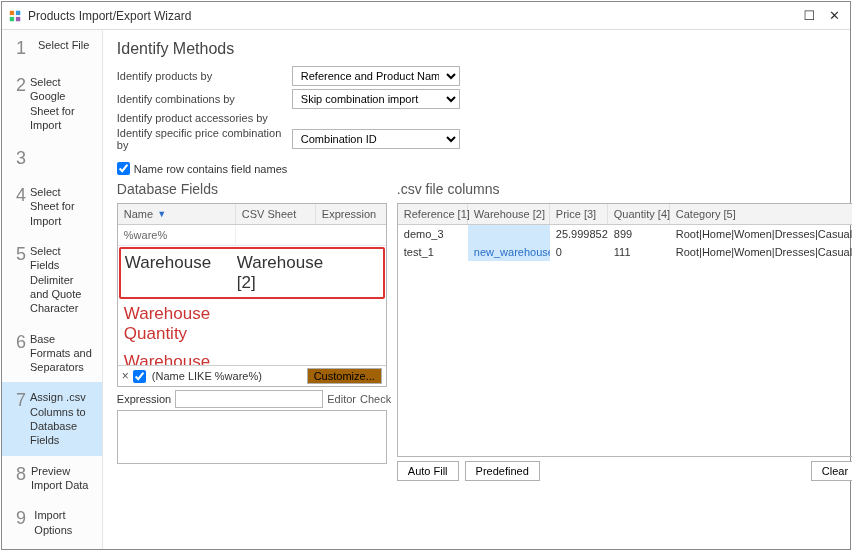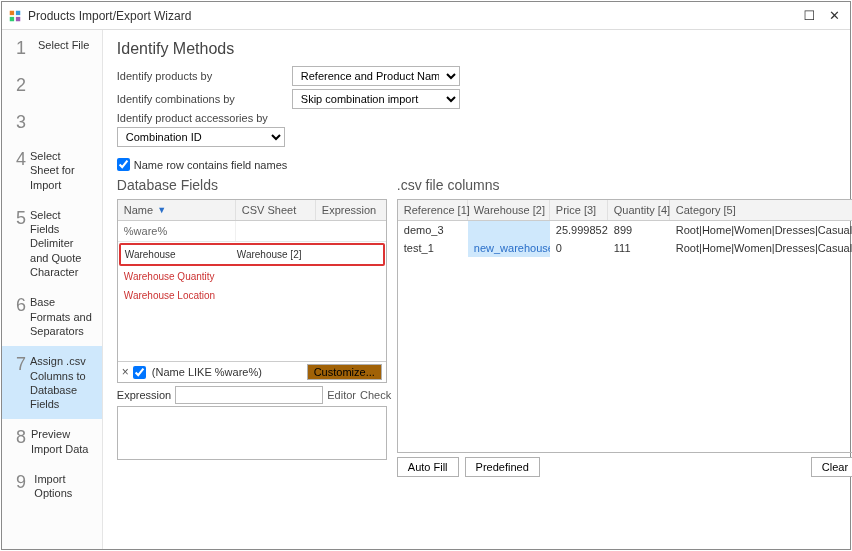--- a/index.html
+++ b/index.html
@@ -39,21 +39,21 @@
 .db-grid { border: 1px solid #b6b6b6; height: 184px; display: flex; flex-direction: column; }
 .db-head { display: flex; background: #f3f3f3; border-bottom: 1px solid #ccc; }
 .db-head .hcell { font-size: 11px; padding: 4px 6px; color: #555; display: flex; align-items: center; }
 .db-head .h-name { width: 118px; border-right: 1px solid #e0e0e0; }
 .db-head .h-csv  { width: 80px; border-right: 1px solid #e0e0e0; }
 .db-head .h-exp  { flex: 1; }
 .db-filter { display: flex; border-bottom: 1px solid #e6e6e6; }
 .db-filter .fcell { font-size: 11px; padding: 4px 6px; color: #666; }
 .db-filter .f-name { width: 118px; border-right: 1px solid #f0f0f0; }
 .db-body { flex: 1; overflow: hidden; }
-.db-row { display: flex; font-size: 10px; padding: 4px 6px; }
+.db-row { display: flex; font-size: 17px; padding: 4px 6px; }
 .db-row .c-name { width: 112px; }
 .db-row .c-csv { width: 80px; }
 .db-row.highlight { border: 2px solid #d33; border-radius: 2px; margin: 1px; padding: 4px 4px; }
 .db-row.red .c-name { color: #c33; }
 .db-footer-row { border-top: 1px solid #ccc; display: flex; align-items: center; padding: 2px 4px; gap: 4px; }
 .db-footer-row .x { font-size: 12px; color: #555; cursor: pointer; }
 .db-footer-row input[type=checkbox] { width: 13px; height: 13px; }
 .db-footer-row .flt-text { font-size: 11px; flex: 1; padding-left: 2px; }
 .db-footer-row button { font-size: 11px; padding: 1px 6px; border: 1px solid #b0b0b0; background: #a16207; cursor: pointer; }
 
@@ -105,20 +105,21 @@
   </div>
 
   <div class="body">
     <div class="sidebar" id="sidebar">
         <div class="step">
           <span class="num">1</span>
           <span class="label">Select File</span>
         </div>
         <div class="step">
           <span class="num">2</span>
+          <span class="label">Select Google Sheet for Import</span>
         </div>
         <div class="step">
           <span class="num">3</span>
         </div>
         <div class="step">
           <span class="num">4</span>
           <span class="label">Select Sheet for Import</span>
         </div>
         <div class="step">
           <span class="num">5</span>
@@ -150,20 +151,21 @@
         <select><option>Reference and Product Name (recommended)</option></select>
       </div>
       <div class="form-row">
         <label>Identify combinations by</label>
         <select><option>Skip combination import</option></select>
       </div>
       <div class="form-row">
         <label>Identify product accessories by</label>
       </div>
       <div class="form-row">
+        <label>Identify specific price combination by</label>
         <select><option>Combination ID</option></select>
       </div>
 
       <div class="checkbox-row">
         <input type="checkbox" checked="" style="">
         <span>Name row contains field names</span>
       </div>
 
       <div class="columns-wrap">
         <div class="col db-col">

